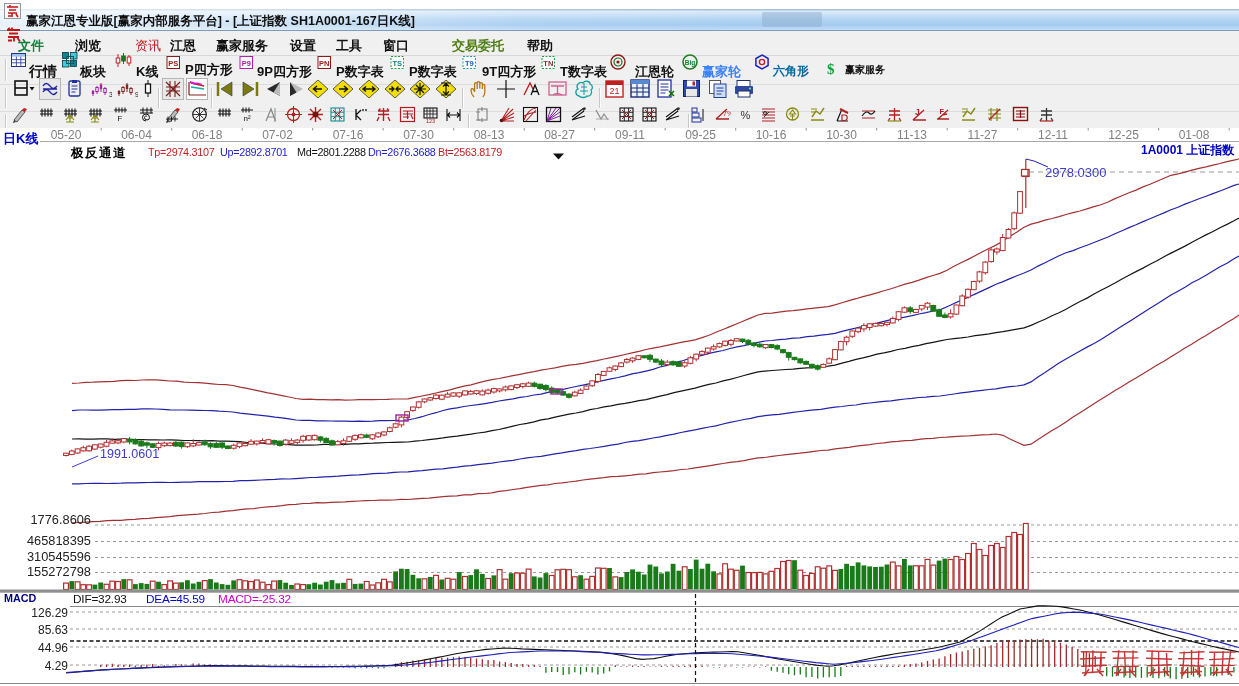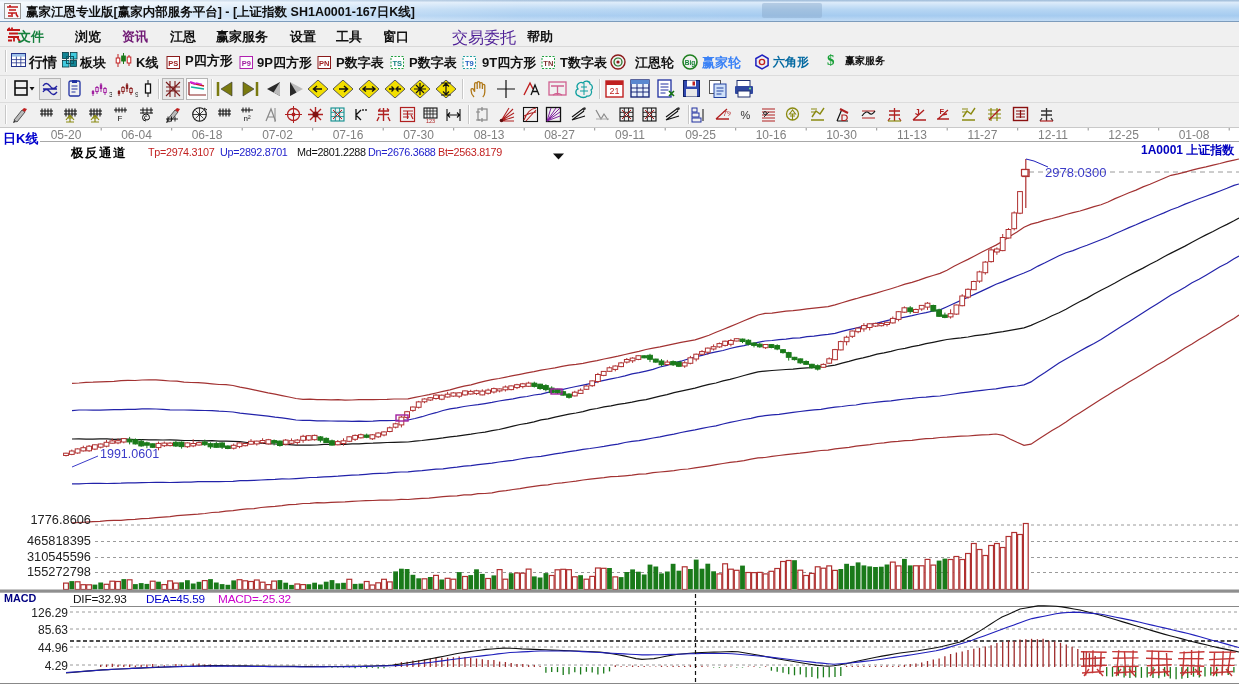--- a/index.html
+++ b/index.html
@@ -1,32 +1,32 @@
 <!DOCTYPE html>
-<html><head><meta charset="utf-8"><style>html,body{margin:0;padding:0;}body{width:1239px;height:686px;overflow:hidden;position:relative;font-family:"Liberation Sans",sans-serif;background:#fff;}div{box-sizing:border-box;}</style></head><body>
+<html><head><meta charset="utf-8"><style>html,body{margin:0;padding:0;}body{width:1239px;height:686px;overflow:hidden;position:relative;font-family:"Liberation Sans",sans-serif;background:#fff;}div{box-sizing:border-box;margin-top:9px;}</style></head><body>
 <div style="position:absolute;left:0;top:0;width:1239px;height:22px;background:linear-gradient(90deg,rgba(255,255,255,0.75) 0,rgba(255,255,255,0.45) 22%,rgba(255,255,255,0.08) 42%,rgba(255,255,255,0) 60%),linear-gradient(180deg,#9bb8d6 0,#dcebfa 12%,#b7d6f3 45%,#a5cbf0 75%,#c2dcf5 100%);border-bottom:1px solid #7d9cbc"></div>
 <svg style="position:absolute;left:4px;top:3px" width="17" height="16" viewBox="0 0 17 16">
     <rect x="0.5" y="0.5" width="16" height="15" fill="#f8f8f8" stroke="#999"></rect>
     <path d="M3 4 h11 M5 7 h7 M4 10 h9 M4 13 h3 M8 10 v4 M12 11 l2 3 M6 4 v-2" stroke="#c01818" stroke-width="1.6" fill="none"></path>
   </svg>
 <div style="position:absolute;left:26px;top:4px;font-size:12.5px;font-weight:bold;color:#101010;letter-spacing:0px">赢家江恩专业版[赢家内部服务平台] - [上证指数  SH1A0001-167日K线]</div>
 <div style="position:absolute;left:762px;top:3px;width:60px;height:15px;background:#8aa9c9;opacity:.45;border-radius:2px"></div>
 <div style="position:absolute;left:0;top:22px;width:1239px;height:25px;background:#f0f0f0;border-bottom:1px solid #d8d8d8"></div>
 <svg style="position:absolute;left:5px;top:26px" width="17" height="17" viewBox="0 0 17 17">
     <path d="M2 4 h13 M4 7.5 h9 M3 11 h11 M3 14.5 h4 M9 11 v4.5 M12.5 12 l2.5 3.5 M7 4 v-2.5 M5 2 l-2 1" stroke="#c01818" stroke-width="1.8" fill="none"></path>
   </svg>
 <div style="position:absolute;left:18px;top:28px;font-size:13px;font-weight:bold;color:#15803d">文件</div>
 <div style="position:absolute;left:75px;top:28px;font-size:13px;font-weight:bold;color:#111">浏览</div>
-<div style="position:absolute;left:122px;top:28px;font-size:13px;font-weight:bold;color:#701a75">资讯</div>
+<div style="position:absolute;left:135px;top:28px;font-size:13px;font-weight:normal;color:#b91c1c">资讯</div>
 <div style="position:absolute;left:170px;top:28px;font-size:13px;font-weight:bold;color:#111">江恩</div>
 <div style="position:absolute;left:216px;top:28px;font-size:13px;font-weight:bold;color:#111">赢家服务</div>
 <div style="position:absolute;left:290px;top:28px;font-size:13px;font-weight:bold;color:#111">设置</div>
 <div style="position:absolute;left:336px;top:28px;font-size:13px;font-weight:bold;color:#111">工具</div>
 <div style="position:absolute;left:383px;top:28px;font-size:13px;font-weight:bold;color:#111">窗口</div>
-<div style="position:absolute;left:452px;top:28px;font-size:16px;font-weight:normal;color:#4c1d95">交易委托</div>
+<div style="position:absolute;left:452px;top:28px;font-size:13px;font-weight:bold;color:#4d7c0f">交易委托</div>
 <div style="position:absolute;left:527px;top:28px;font-size:13px;font-weight:bold;color:#111">帮助</div>
 <div style="position:absolute;left:0;top:47px;width:1239px;height:29px;background:#f0f0f0;border-bottom:1px solid #dcdcdc"></div>
 <div style="position:absolute;left:5px;top:50px;width:2px;height:22px;border-left:1px solid #c8c8c8;border-right:1px solid #fff"></div>
 <svg style="position:absolute;left:11px;top:53px" width="15" height="15" viewBox="0 0 15 15">
     <rect x="0.5" y="0.5" width="14" height="13" fill="#ffffff" stroke="#24348a" stroke-width="1"></rect>
     <rect x="1" y="1" width="13" height="2.6" fill="#9cc0ea"></rect>
     <path d="M1 6.6 h13 M1 9.8 h13 M5.4 3.6 v9.5 M9.8 3.6 v9.5" stroke="#24348a" stroke-width="0.8"></path>
   </svg>
 <svg style="position:absolute;left:62px;top:52px" width="16" height="17" viewBox="0 0 16 17">
     <rect x="0.5" y="0.5" width="6" height="6" fill="#118494" stroke="#063a42" stroke-width="0.8"></rect>

